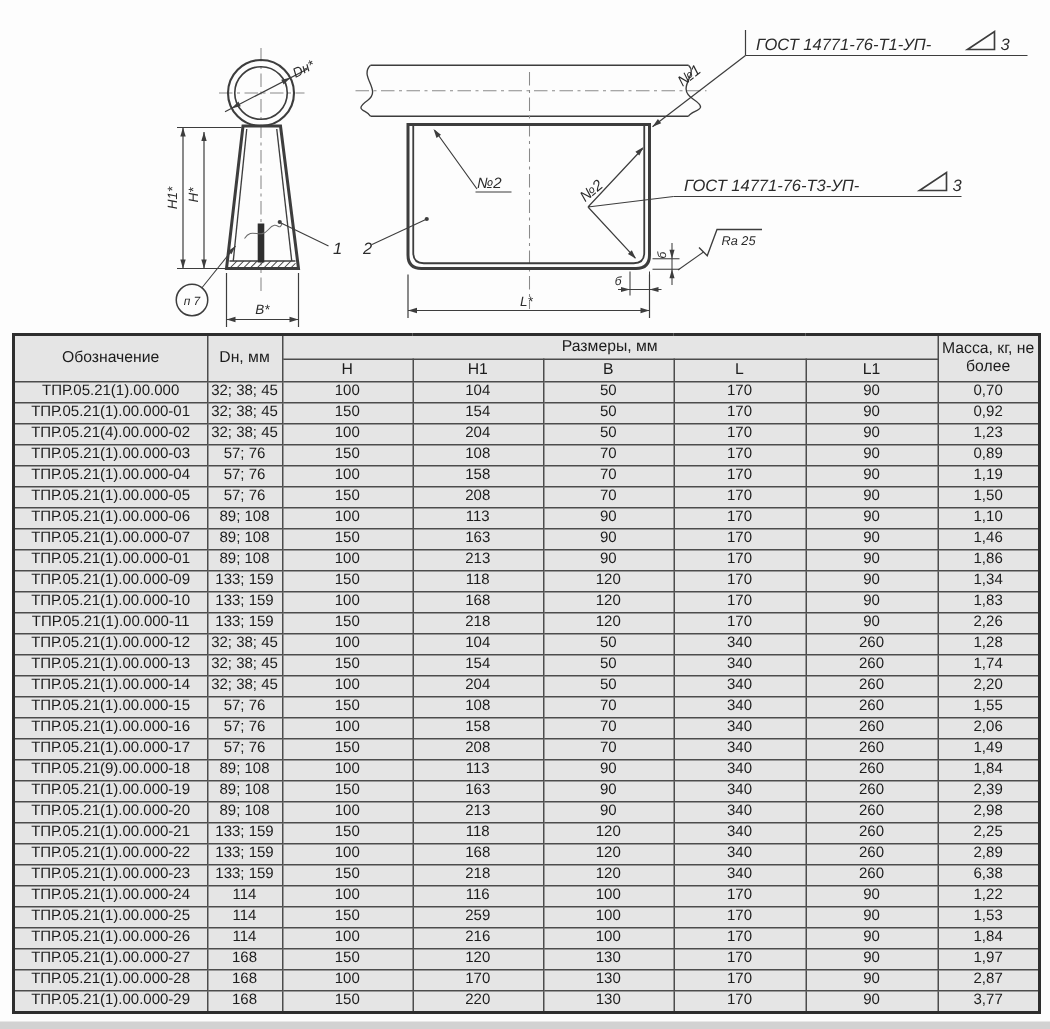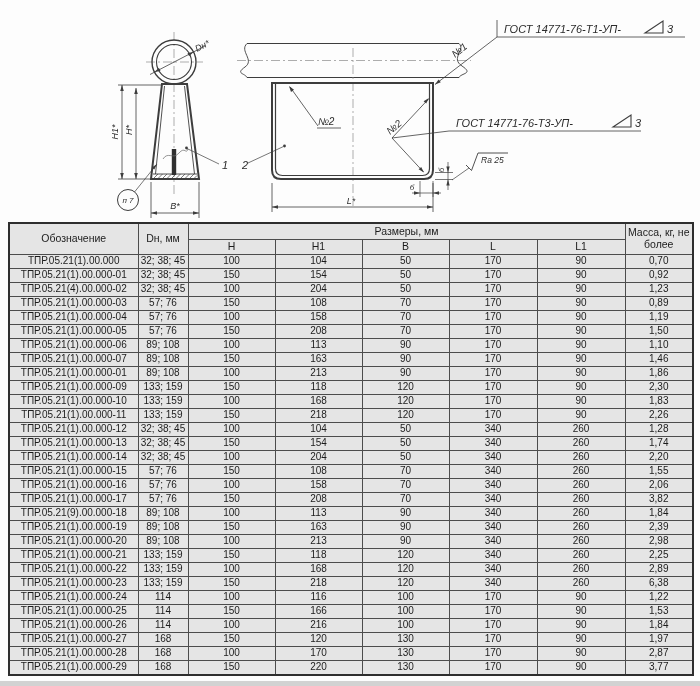--- a/index.html
+++ b/index.html
@@ -280,21 +280,21 @@
           <td>1,86</td>
         </tr>
         <tr>
           <td>ТПР.05.21(1).00.000-09</td>
           <td>133; 159</td>
           <td>150</td>
           <td>118</td>
           <td>120</td>
           <td>170</td>
           <td>90</td>
-          <td>2,30</td>
+          <td>1,34</td>
         </tr>
         <tr>
           <td>ТПР.05.21(1).00.000-10</td>
           <td>133; 159</td>
           <td>100</td>
           <td>168</td>
           <td>120</td>
           <td>170</td>
           <td>90</td>
           <td>1,83</td>
@@ -360,21 +360,21 @@
           <td>2,06</td>
         </tr>
         <tr>
           <td>ТПР.05.21(1).00.000-17</td>
           <td>57; 76</td>
           <td>150</td>
           <td>208</td>
           <td>70</td>
           <td>340</td>
           <td>260</td>
-          <td>3,82</td>
+          <td>1,49</td>
         </tr>
         <tr>
           <td>ТПР.05.21(9).00.000-18</td>
           <td>89; 108</td>
           <td>100</td>
           <td>113</td>
           <td>90</td>
           <td>340</td>
           <td>260</td>
           <td>1,84</td>
@@ -436,21 +436,21 @@
           <td>116</td>
           <td>100</td>
           <td>170</td>
           <td>90</td>
           <td>1,22</td>
         </tr>
         <tr>
           <td>ТПР.05.21(1).00.000-25</td>
           <td>114</td>
           <td>150</td>
-          <td>166</td>
+          <td>259</td>
           <td>100</td>
           <td>170</td>
           <td>90</td>
           <td>1,53</td>
         </tr>
         <tr>
           <td>ТПР.05.21(1).00.000-26</td>
           <td>114</td>
           <td>100</td>
           <td>216</td>

